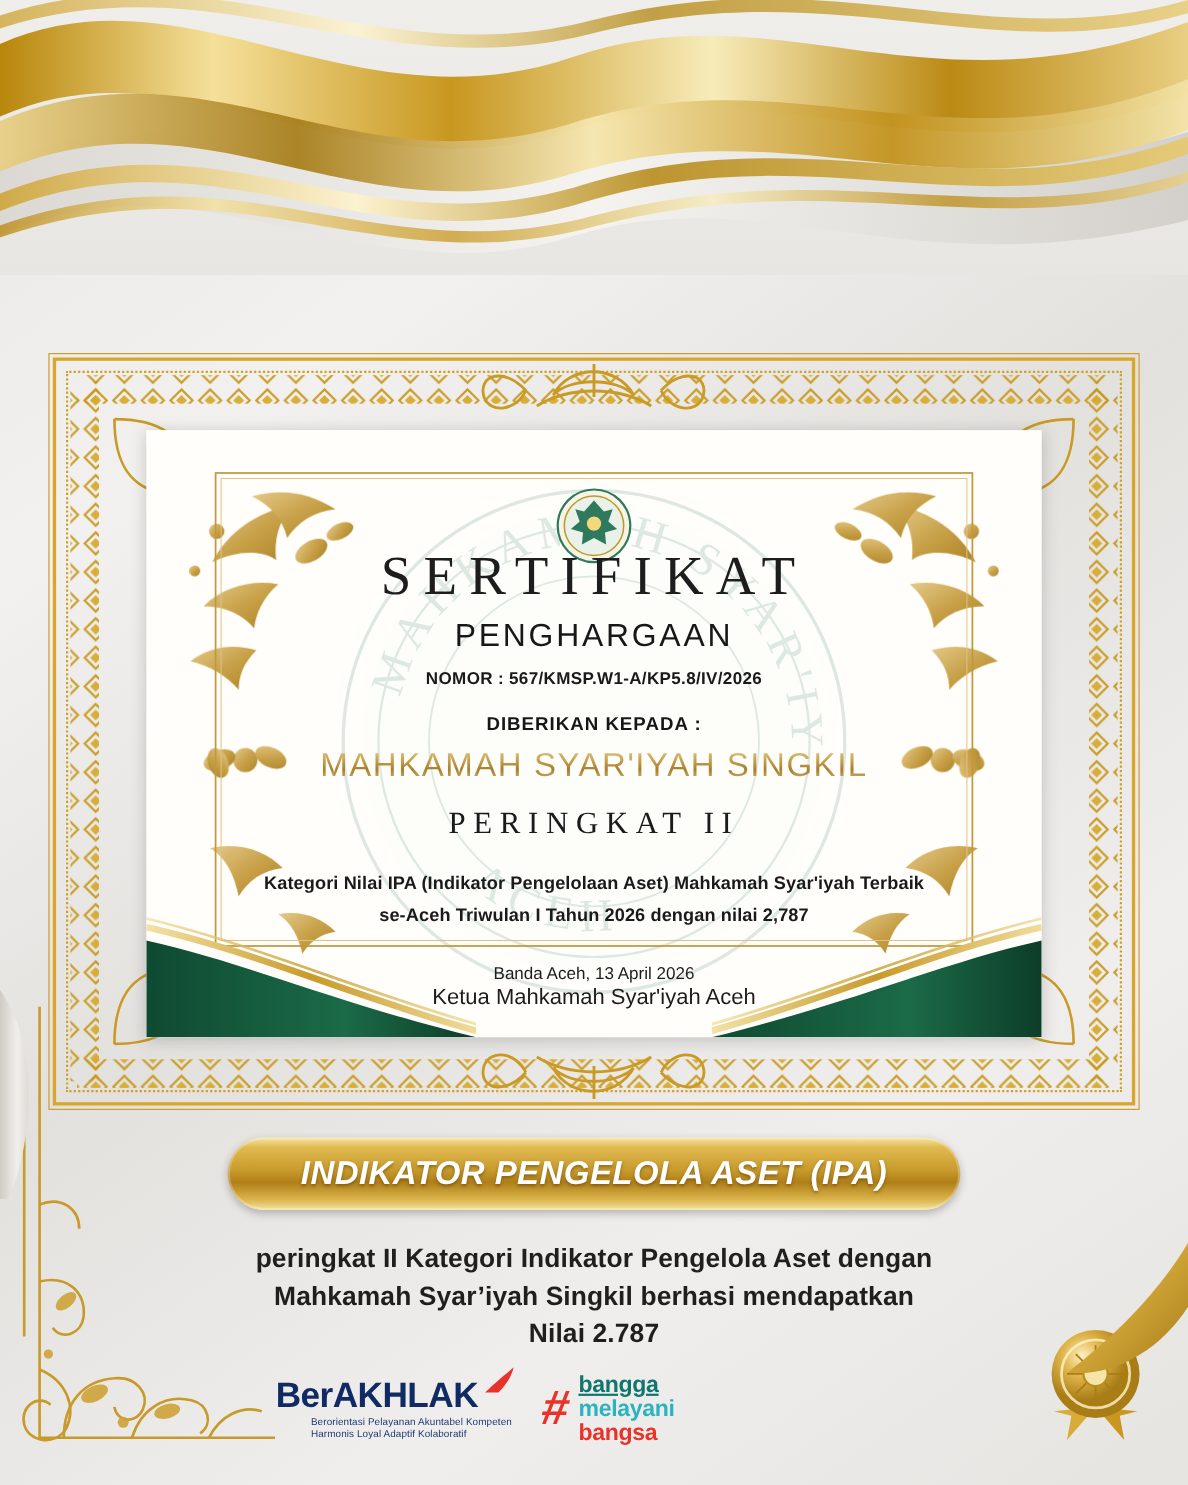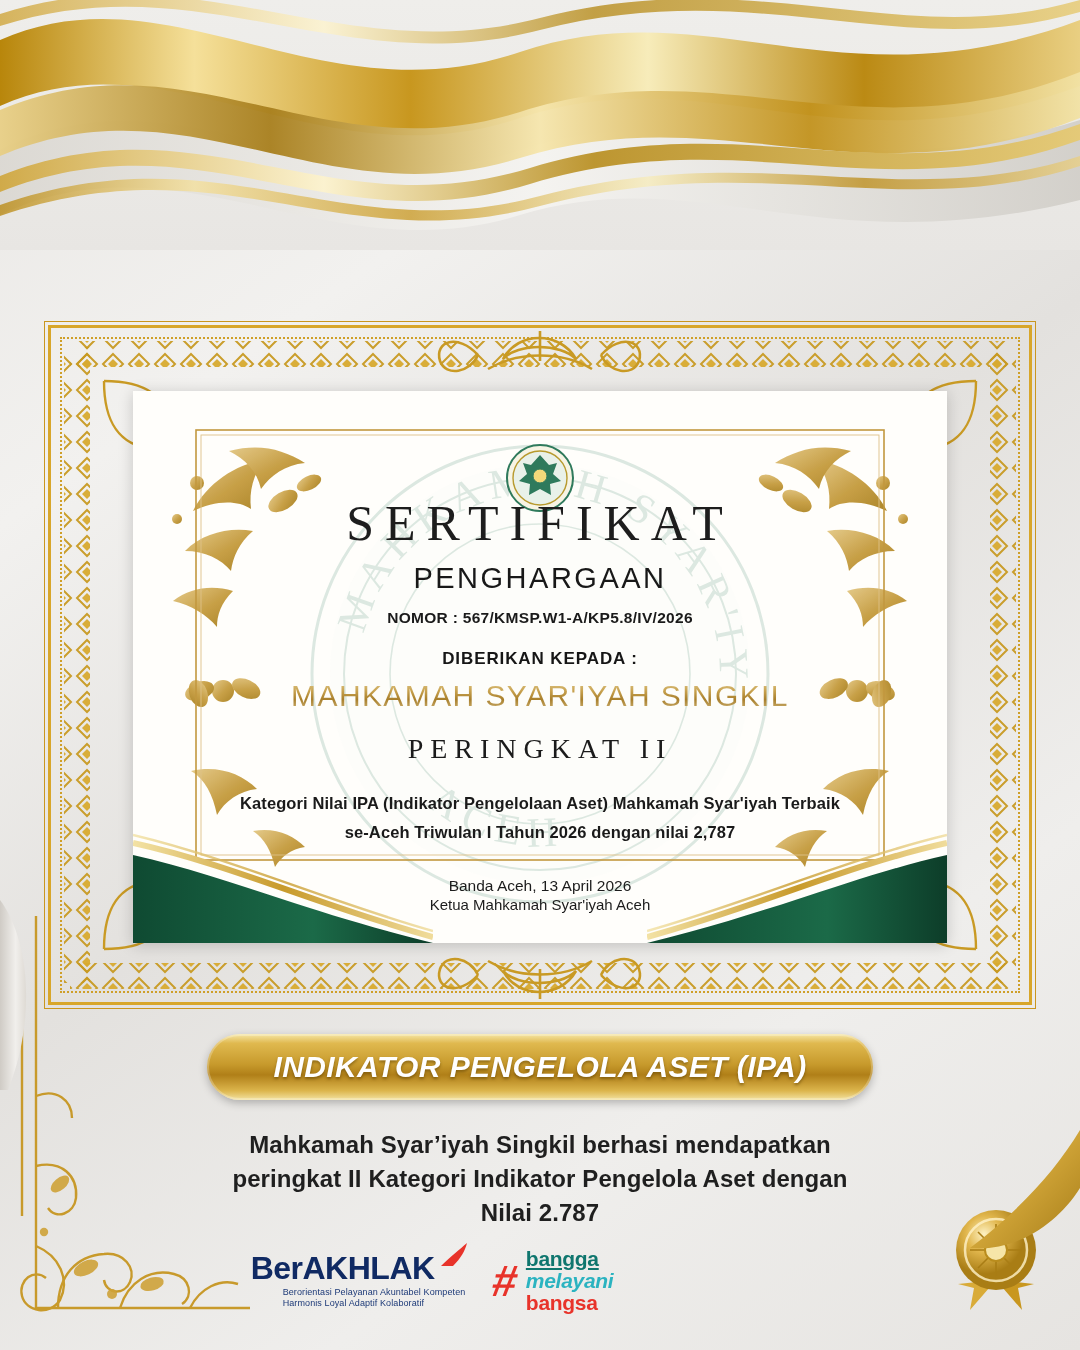--- a/index.html
+++ b/index.html
@@ -89,21 +89,21 @@
     font-family: "Liberation Serif", serif;
     font-size: 28px; letter-spacing: 7px; color: #1b1b1b;
     margin-top: 20px; font-weight: 400;
   }
   .t-kat1, .t-kat2 {
     font-size: 16.5px; font-weight: 700; color: #1a1a1a; letter-spacing: .1px;
   }
   .t-kat1 { margin-top: 29px; }
   .t-kat2 { margin-top: 10px; }
   .t-place { font-size: 15.5px; color: #1c1c1c; margin-top: 35px; }
-  .t-ketua { font-size: 15px; color: #1c1c1c; margin-top: 1px; }
+  .t-ketua { font-size: 20px; color: #1c1c1c; margin-top: 1px; }
 
   
   .pill {
     position: absolute; left: 207px; top: 1034px; width: 666px; height: 66px;
     border-radius: 34px;
     background: linear-gradient(180deg,#f6e7a8 0%,#e0b94f 14%,#c79a2c 46%,#b07f18 62%,#dcb54c 86%,#f3e3a3 100%);
     box-shadow: 0 3px 8px rgba(0,0,0,.25), inset 0 0 0 2px rgba(255,255,255,.25);
     display: flex; align-items: center; justify-content: center;
   }
   .pill-label {
@@ -135,21 +135,21 @@
   }
   .berakhlak .bk-sub1 { margin-top: 3px; }
   .bk-swoosh { position: absolute; right: -4px; top: -10px; }
 
   .bmb { display: flex; align-items: center; gap: 8px; }
   .bmb-hash { font-size: 44px; color: #e8332a; font-weight: 700; line-height: .9;
      transform: skewX(-10deg); font-family: "Liberation Sans", sans-serif; }
   .bmb-words { line-height: 1.04; }
   .bmb-words div { font-size: 21px; font-weight: 700; letter-spacing: -.3px; }
   .bmb-1 { color: #0f766e; text-decoration: underline; }
-  .bmb-2 { color: #2bb3c0; font-style: italic; }
+  .bmb-2 { color: #2bb3c0; }
   .bmb-3 { color: #e8332a; }
 
   
   .medal { position: absolute; right: 36px; bottom: 34px; }
 
   
   .corner-bl { position: absolute; left: 0; bottom: 0; }
   .page-curl-l { position: absolute; left: 0; top: 900px; }
   .page-curl-r { position: absolute; right: 0; top: 1130px; }
 </style>
@@ -366,22 +366,22 @@
     <div class="t-ketua">Ketua Mahkamah Syar'iyah Aceh</div>
   </div>
 
 </div>
 
 <div class="pill">
   <span class="pill-label">INDIKATOR PENGELOLA ASET (IPA)</span>
 </div>
 
 <div class="caption">
+  <div>peringkat II Kategori Indikator Pengelola Aset  dengan</div>
   <div>Mahkamah Syar’iyah Singkil berhasi mendapatkan</div>
-  <div>peringkat II Kategori Indikator Pengelola Aset  dengan</div>
   <div>Nilai 2.787</div>
 </div>
 
 <div class="logos">
   <div class="berakhlak">
     <svg class="bk-swoosh" width="30" height="26" viewBox="0 0 30 26">
       <path d="M2,24 C12,14 20,8 28,1 C26,9 22,16 14,24 Z" fill="#e8332a"></path>
     </svg>
     <div class="bk-main"><span class="ber">Ber</span><span>AKHLAK</span></div>
     <div class="bk-sub1">Berorientasi Pelayanan Akuntabel Kompeten</div>

